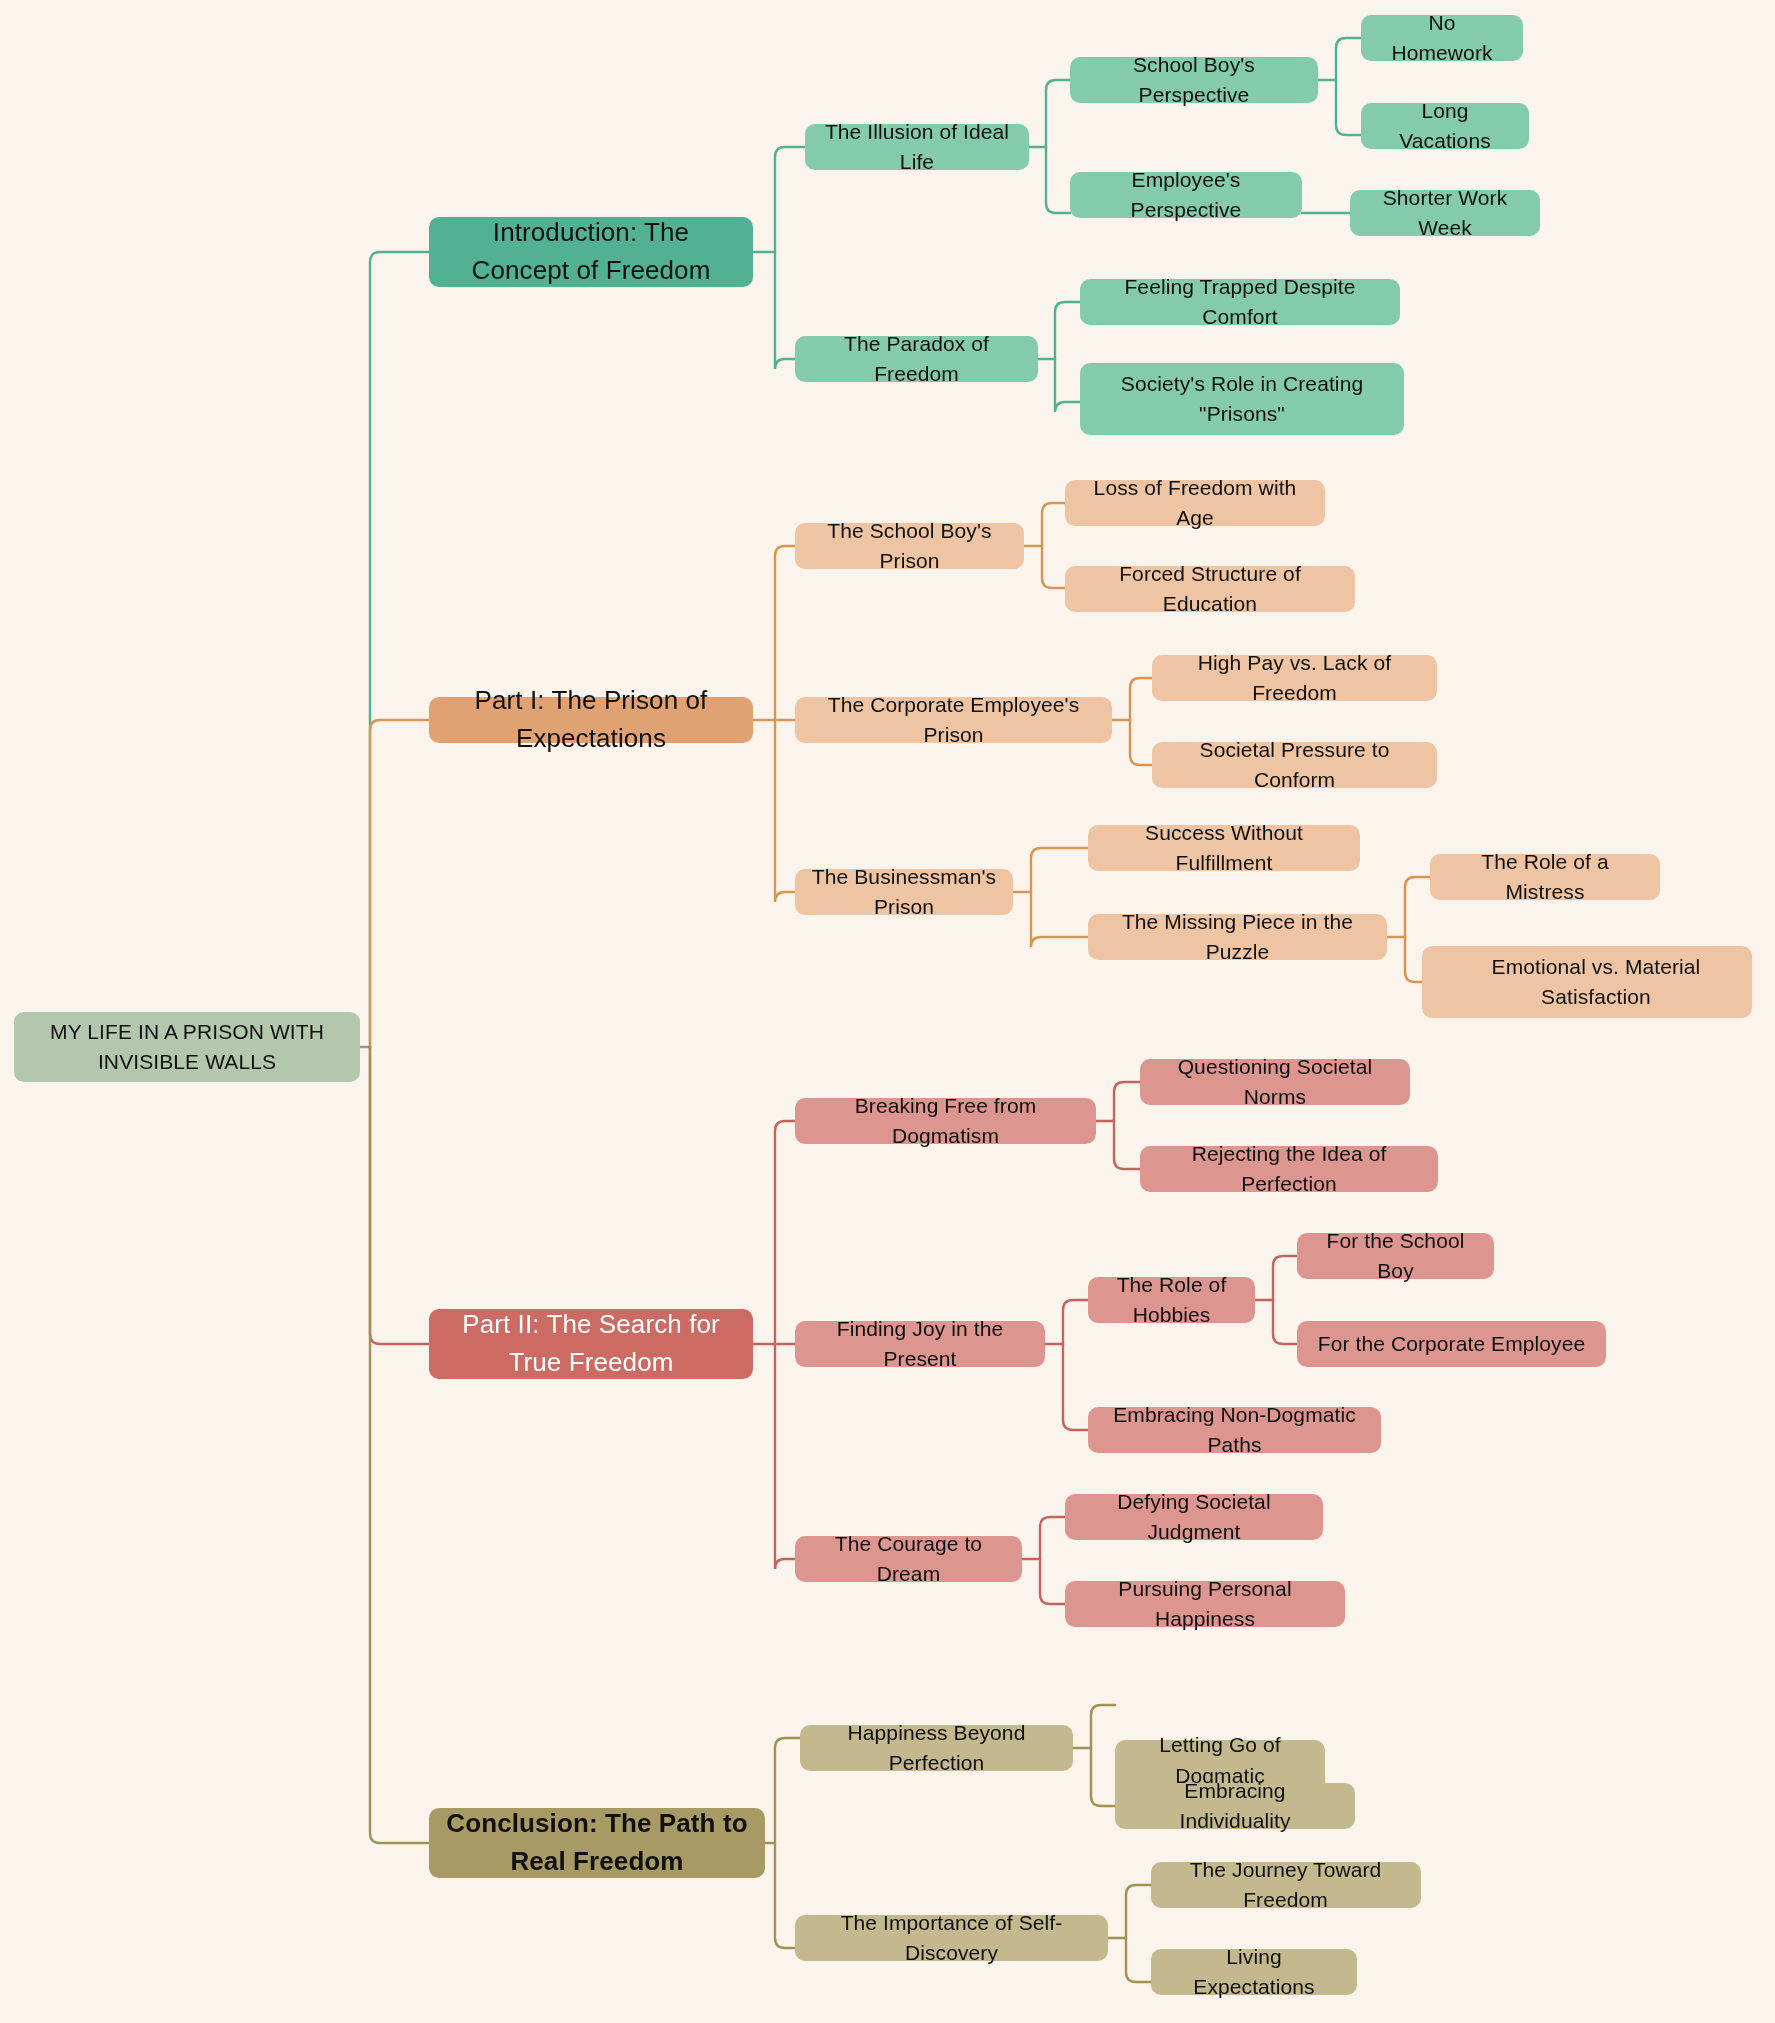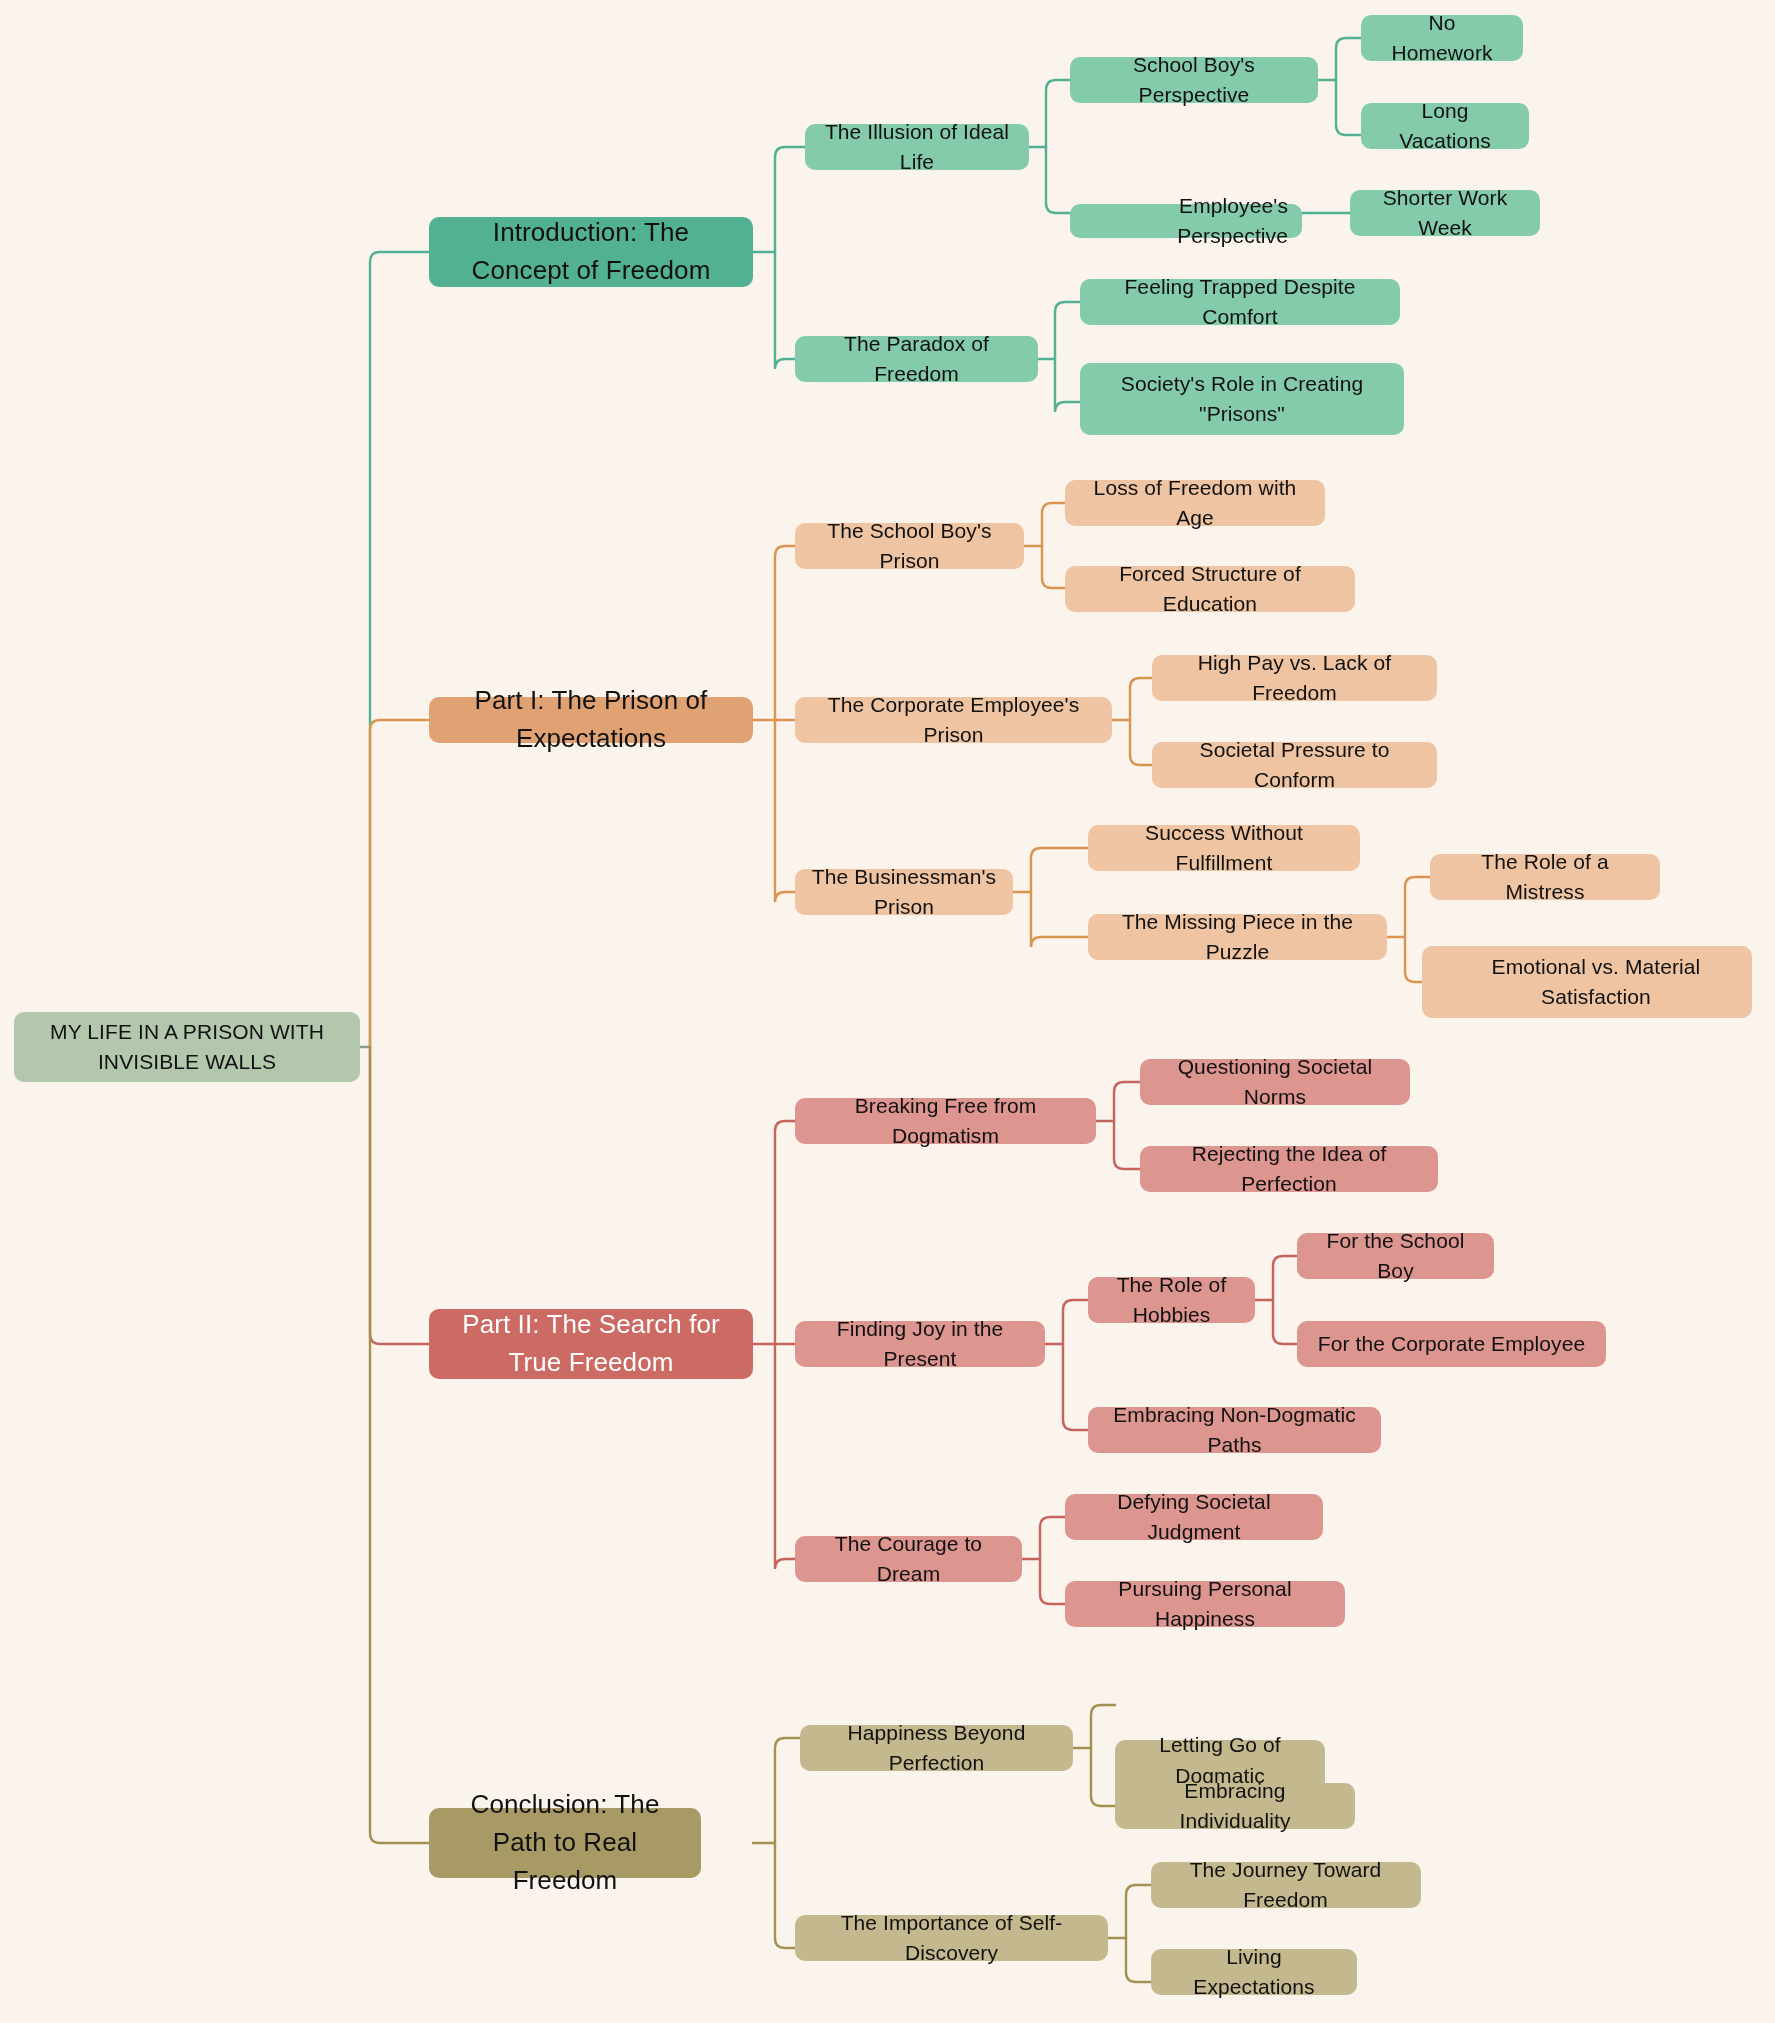--- a/index.html
+++ b/index.html
@@ -151,21 +151,21 @@
   <div class="node l1 c-green-dark" style="left:429px; top:217px; width:324px; height:70px;">Introduction: The Concept of Freedom</div>
 
   <div class="node c-green-light" style="left:805px; top:124px; width:224px; height:46px;">The Illusion of Ideal Life</div>
 
   <div class="node c-green-light" style="left:1070px; top:57px; width:248px; height:46px;">School Boy's Perspective</div>
 
   <div class="node c-green-light" style="left:1361px; top:15px; width:162px; height:46px;">No Homework</div>
 
   <div class="node c-green-light" style="left:1361px; top:103px; width:168px; height:46px;">Long Vacations</div>
 
-  <div class="node c-green-light" style="left:1070px; top:204px; width:232px; height:34px;text-align:right;">Employee's Perspective</div>
+  <div class="node c-green-light" style="left:1070px; top:172px; width:232px; height:46px;">Employee's Perspective</div>
 
   <div class="node c-green-light" style="left:1350px; top:190px; width:190px; height:46px;">Shorter Work Week</div>
 
   <div class="node c-green-light" style="left:795px; top:336px; width:243px; height:46px;">The Paradox of Freedom</div>
 
   <div class="node c-green-light" style="left:1080px; top:279px; width:320px; height:46px;">Feeling Trapped Despite Comfort</div>
 
   <div class="node c-green-light" style="left:1080px; top:363px; width:324px; height:72px;">Society's Role in Creating "Prisons"</div>
 
   <div class="node l1 c-orange-dark" style="left:429px; top:697px; width:324px; height:46px;">Part I: The Prison of Expectations</div>
@@ -209,21 +209,21 @@
   <div class="node c-red-light" style="left:1297px; top:1321px; width:309px; height:46px;">For the Corporate Employee</div>
 
   <div class="node c-red-light" style="left:1088px; top:1407px; width:293px; height:46px;">Embracing Non-Dogmatic Paths</div>
 
   <div class="node c-red-light" style="left:795px; top:1536px; width:227px; height:46px;">The Courage to Dream</div>
 
   <div class="node c-red-light" style="left:1065px; top:1494px; width:258px; height:46px;">Defying Societal Judgment</div>
 
   <div class="node c-red-light" style="left:1065px; top:1581px; width:280px; height:46px;">Pursuing Personal Happiness</div>
 
-  <div class="node l1 c-olive-dark" style="left:429px; top:1808px; width:272px; height:70px;">Conclusion: The Path to Real Freedom</div>
+  <div class="node l1 c-olive-dark" style="left:429px; top:1808px; width:336px; height:70px;font-weight:bold;">Conclusion: The Path to Real Freedom</div>
 
   <div class="node c-olive-light" style="left:800px; top:1725px; width:273px; height:46px;">Happiness Beyond Perfection</div>
 
   <div class="node c-olive-light" style="left:1115px; top:1740px; width:210px; height:72px;">Letting Go of Dogmatic Expectations</div>
 
   <div class="node c-olive-light" style="left:1115px; top:1783px; width:240px; height:46px;">Embracing Individuality</div>
 
   <div class="node c-olive-light" style="left:795px; top:1915px; width:313px; height:46px;">The Importance of Self-Discovery</div>
 
   <div class="node c-olive-light" style="left:1151px; top:1862px; width:270px; height:46px;padding-left:13px;">The Journey Toward Freedom</div>

